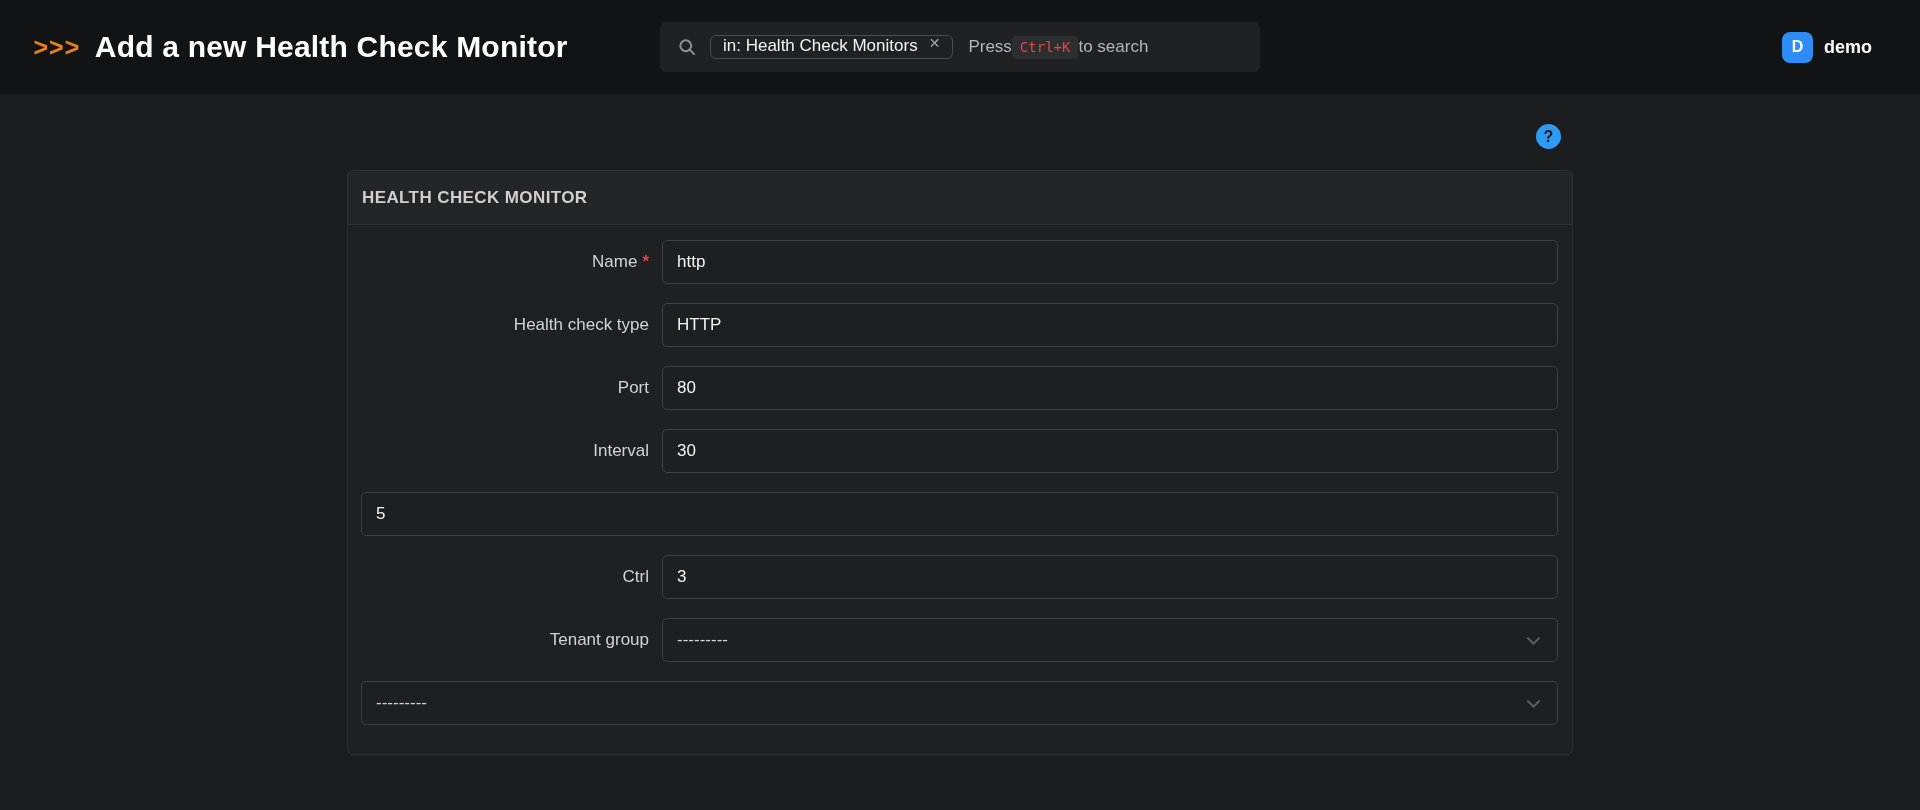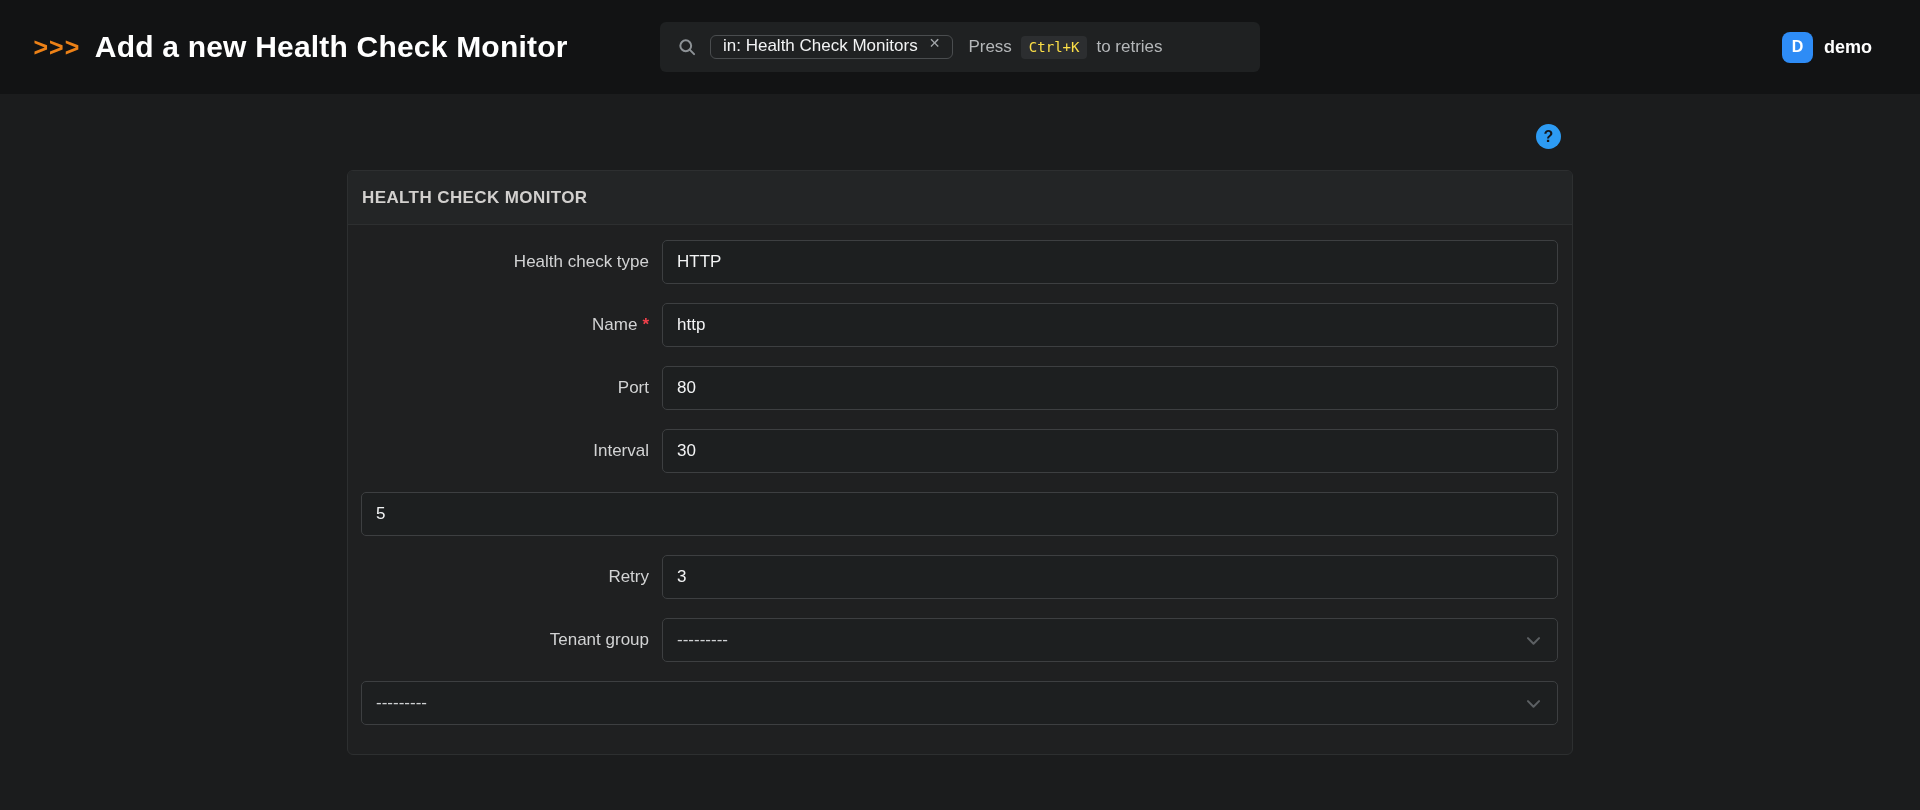--- a/index.html
+++ b/index.html
@@ -71,32 +71,31 @@
   .chip-close {
     color: #a2a6a9;
     font-size: 14px;
     line-height: 1;
     cursor: pointer;
   }
   .search-hint {
     margin-left: 15px;
     display: flex;
     align-items: center;
-    gap: 9px;
     color: #b4b7b9;
     font-size: 17px;
     white-space: nowrap;
   }
   .kbd {
     background: #2c2e30;
     border-radius: 4px;
     padding: 3px 8px 4px;
     font-family: "DejaVu Sans Mono", "Liberation Mono", monospace;
     font-size: 14px;
-    color: #fde047;
+    color: #ef4444;
   }
   .nav-right {
     margin-left: auto;
     margin-right: 48px;
     display: flex;
     align-items: center;
     gap: 11px;
     cursor: pointer;
   }
   .avatar {
@@ -225,59 +224,59 @@
         <line x1="15.5" y1="15.5" x2="20.5" y2="20.5"></line>
       </svg>
     </span>
     <span class="scope-chip">
       <span>in: Health Check Monitors</span>
       <span class="chip-close">✕</span>
     </span>
     <span class="search-hint">
       <span>Press</span>
       <span class="kbd">Ctrl+K</span>
-      <span>to retries</span>
+      <span>to search</span>
     </span>
   </div>
 
   <div class="nav-right">
     <span class="avatar">D</span>
     <span class="username">demo</span>
   </div>
 </header>
 
 <main class="main">
   <div class="content">
     <div class="help-row">
       <button class="help-btn">?</button>
     </div>
     <section class="card">
       <div class="card-header">HEALTH CHECK MONITOR</div>
       <div class="card-body" id="form-rows">
           <div class="row">
+            <label class="lbl">Name<span class="req">*</span></label>
+            <div class="field"><input class="input" type="text" value="http" style=""></div>
+          </div>
+          <div class="row">
             <label class="lbl">Health check type</label>
             <div class="field"><input class="input" type="text" value="HTTP" style=""></div>
           </div>
           <div class="row">
-            <label class="lbl">Name<span class="req">*</span></label>
-            <div class="field"><input class="input" type="text" value="http" style=""></div>
-          </div>
-          <div class="row">
             <label class="lbl">Port</label>
             <div class="field"><input class="input" type="text" value="80" style=""></div>
           </div>
           <div class="row">
             <label class="lbl">Interval</label>
             <div class="field"><input class="input" type="text" value="30" style=""></div>
           </div>
           <div class="row">
             <div class="field"><input class="input" type="text" value="5" style=""></div>
           </div>
           <div class="row">
-            <label class="lbl">Retry</label>
+            <label class="lbl">Ctrl</label>
             <div class="field"><input class="input" type="text" value="3" style=""></div>
           </div>
           <div class="row">
             <label class="lbl">Tenant group</label>
             <div class="field">
               <div class="select">
                 <span>---------</span>
                 <svg width="19" height="19" viewBox="0 0 24 24" fill="none" stroke="#5c6063" stroke-width="2.6" stroke-linecap="round" stroke-linejoin="round">
                   <polyline points="5,9 12,16 19,9"></polyline>
                 </svg>

